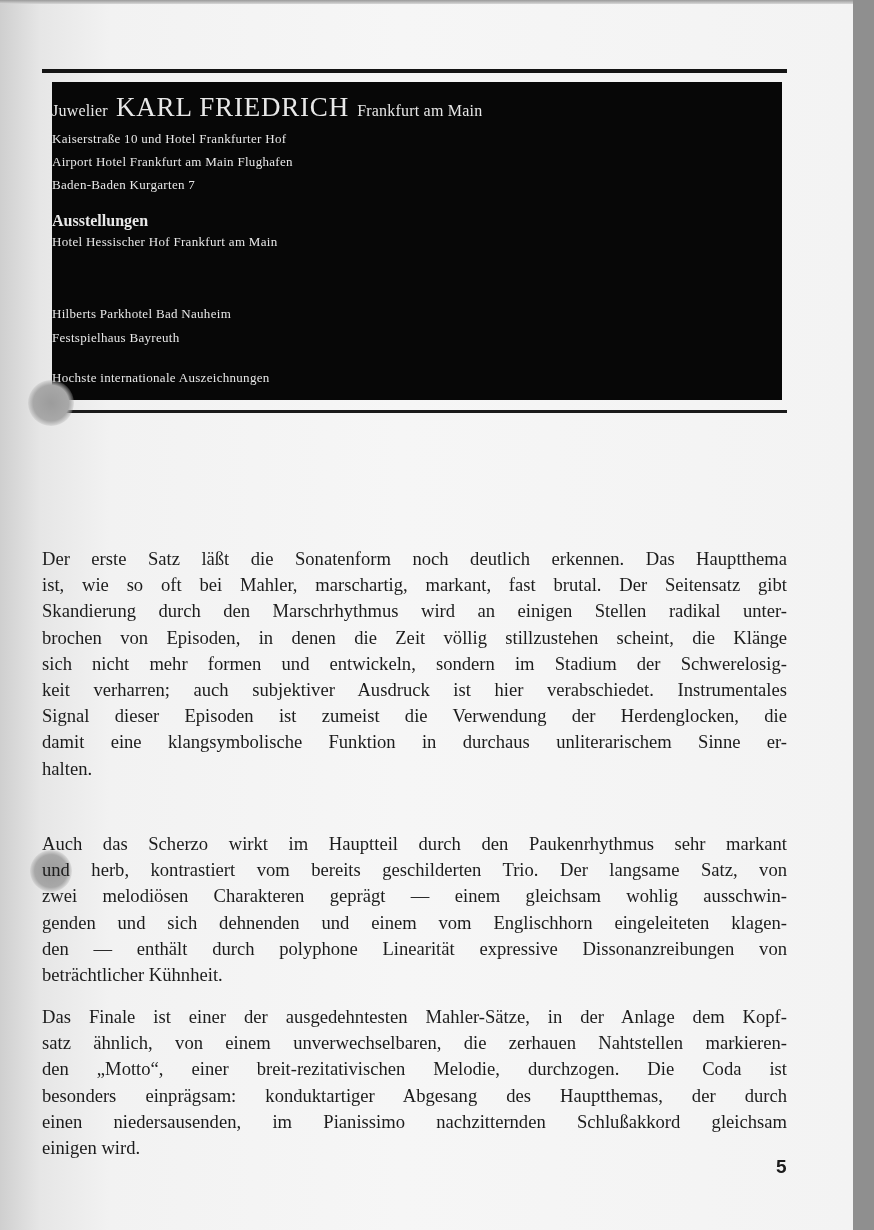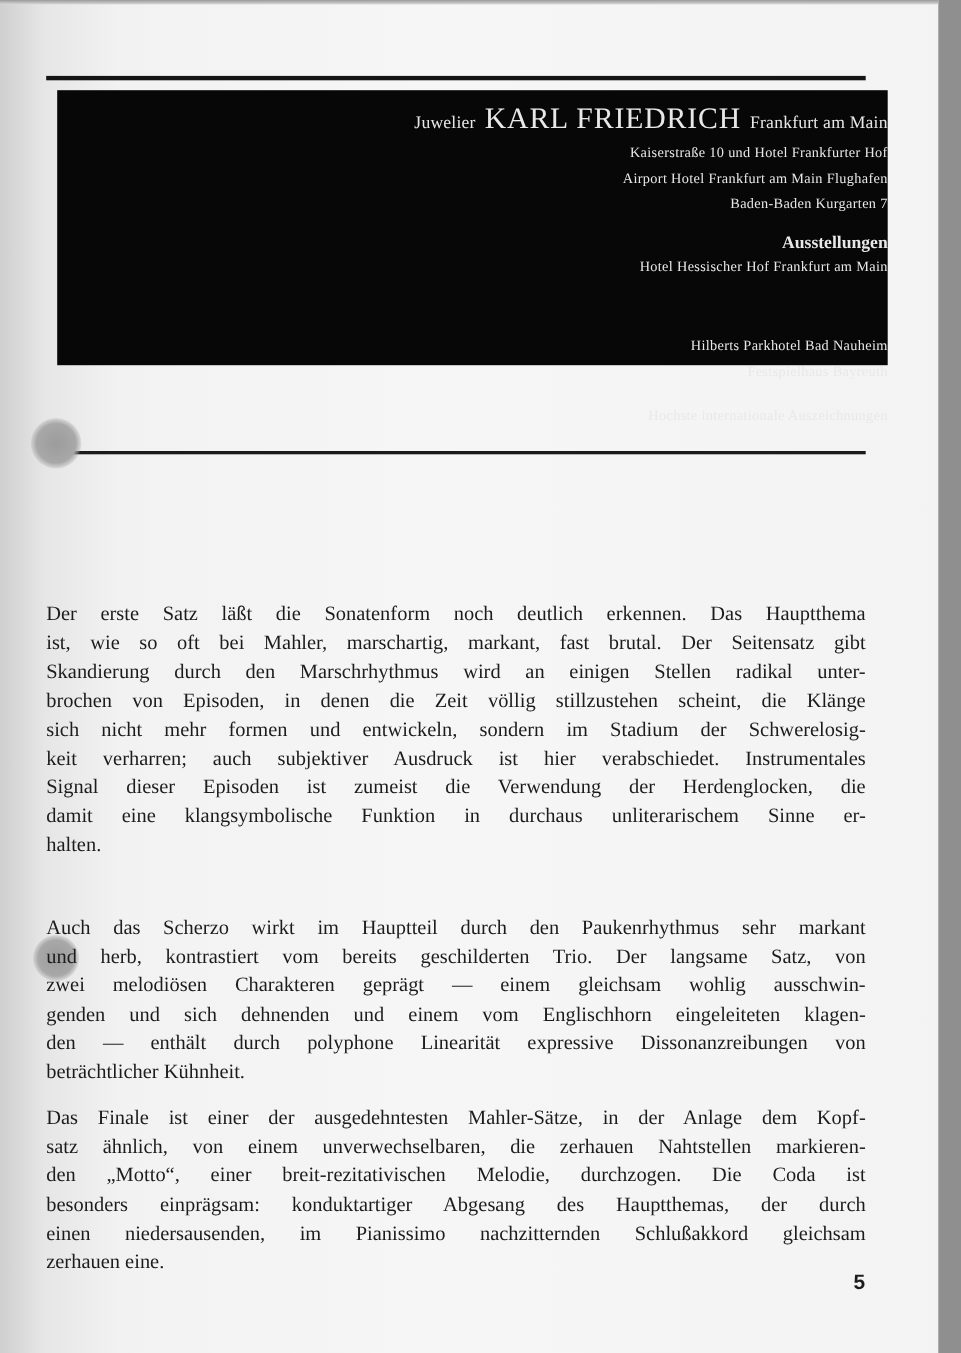--- a/index.html
+++ b/index.html
@@ -13,22 +13,22 @@
       background: linear-gradient(to right, #cfcfcf 0px, #e6e6e6 40px, #f2f2f2 110px, #f6f6f6 400px, #f3f3f3 853px);
     }
     .top-edge {
       position: absolute; left: 0; top: 0; width: 853px; height: 4px;
       background: linear-gradient(#9a9a9a, #d8d8d8);
     }
     .rule-top {
       position: absolute; left: 42px; top: 69px; width: 745px; height: 4px; background: #141414;
     }
     .ad-box {
-      position: absolute; left: 52px; top: 82px; width: 730px; height: 250px;
-      background: #070707; color: #e8e8e8; text-align: right; padding-left: 25px;
+      position: absolute; left: 52px; top: 82px; width: 730px; height: 318px;
+      background: #070707; color: #e8e8e8; text-align: left;
     }
     .rule-bottom {
       position: absolute; left: 56px; top: 410px; width: 731px; height: 3px; background: #1a1a1a;
     }
     .ad-heading {
       position: absolute; left: 0; right: 0; top: 10px; font-size: 16px; letter-spacing: 0.2px;
     }
     .ad-heading .brand { font-size: 27px; letter-spacing: 0.8px; margin: 0 4px; }
     .ad-line { position: absolute; left: 0; right: 0; font-size: 13px; letter-spacing: 0.3px; }
     .ad-subhead { position: absolute; left: 0; right: 0; font-size: 16px; font-weight: bold; }
@@ -103,18 +103,18 @@
         <span class="line last">beträchtlicher Kühnheit.</span>
       </p>
   </div>
   <div class="text-block" style="top:968px">
     <p class="para" id="para2">
         <span class="line">Das Finale ist einer der ausgedehntesten Mahler-Sätze, in der Anlage dem Kopf-</span>
         <span class="line">satz ähnlich, von einem unverwechselbaren, die zerhauen Nahtstellen markieren-</span>
         <span class="line">den „Motto“, einer breit-rezitativischen Melodie, durchzogen. Die Coda ist</span>
         <span class="line">besonders einprägsam: konduktartiger Abgesang des Hauptthemas, der durch</span>
         <span class="line">einen niedersausenden, im Pianissimo nachzitternden Schlußakkord gleichsam</span>
-        <span class="line last">zerhauen eine.</span>
+        <span class="line last">einigen wird.</span>
       </p>
   </div>
 
   <div class="page-number">5</div>
 </div>
 
 </body></html>

